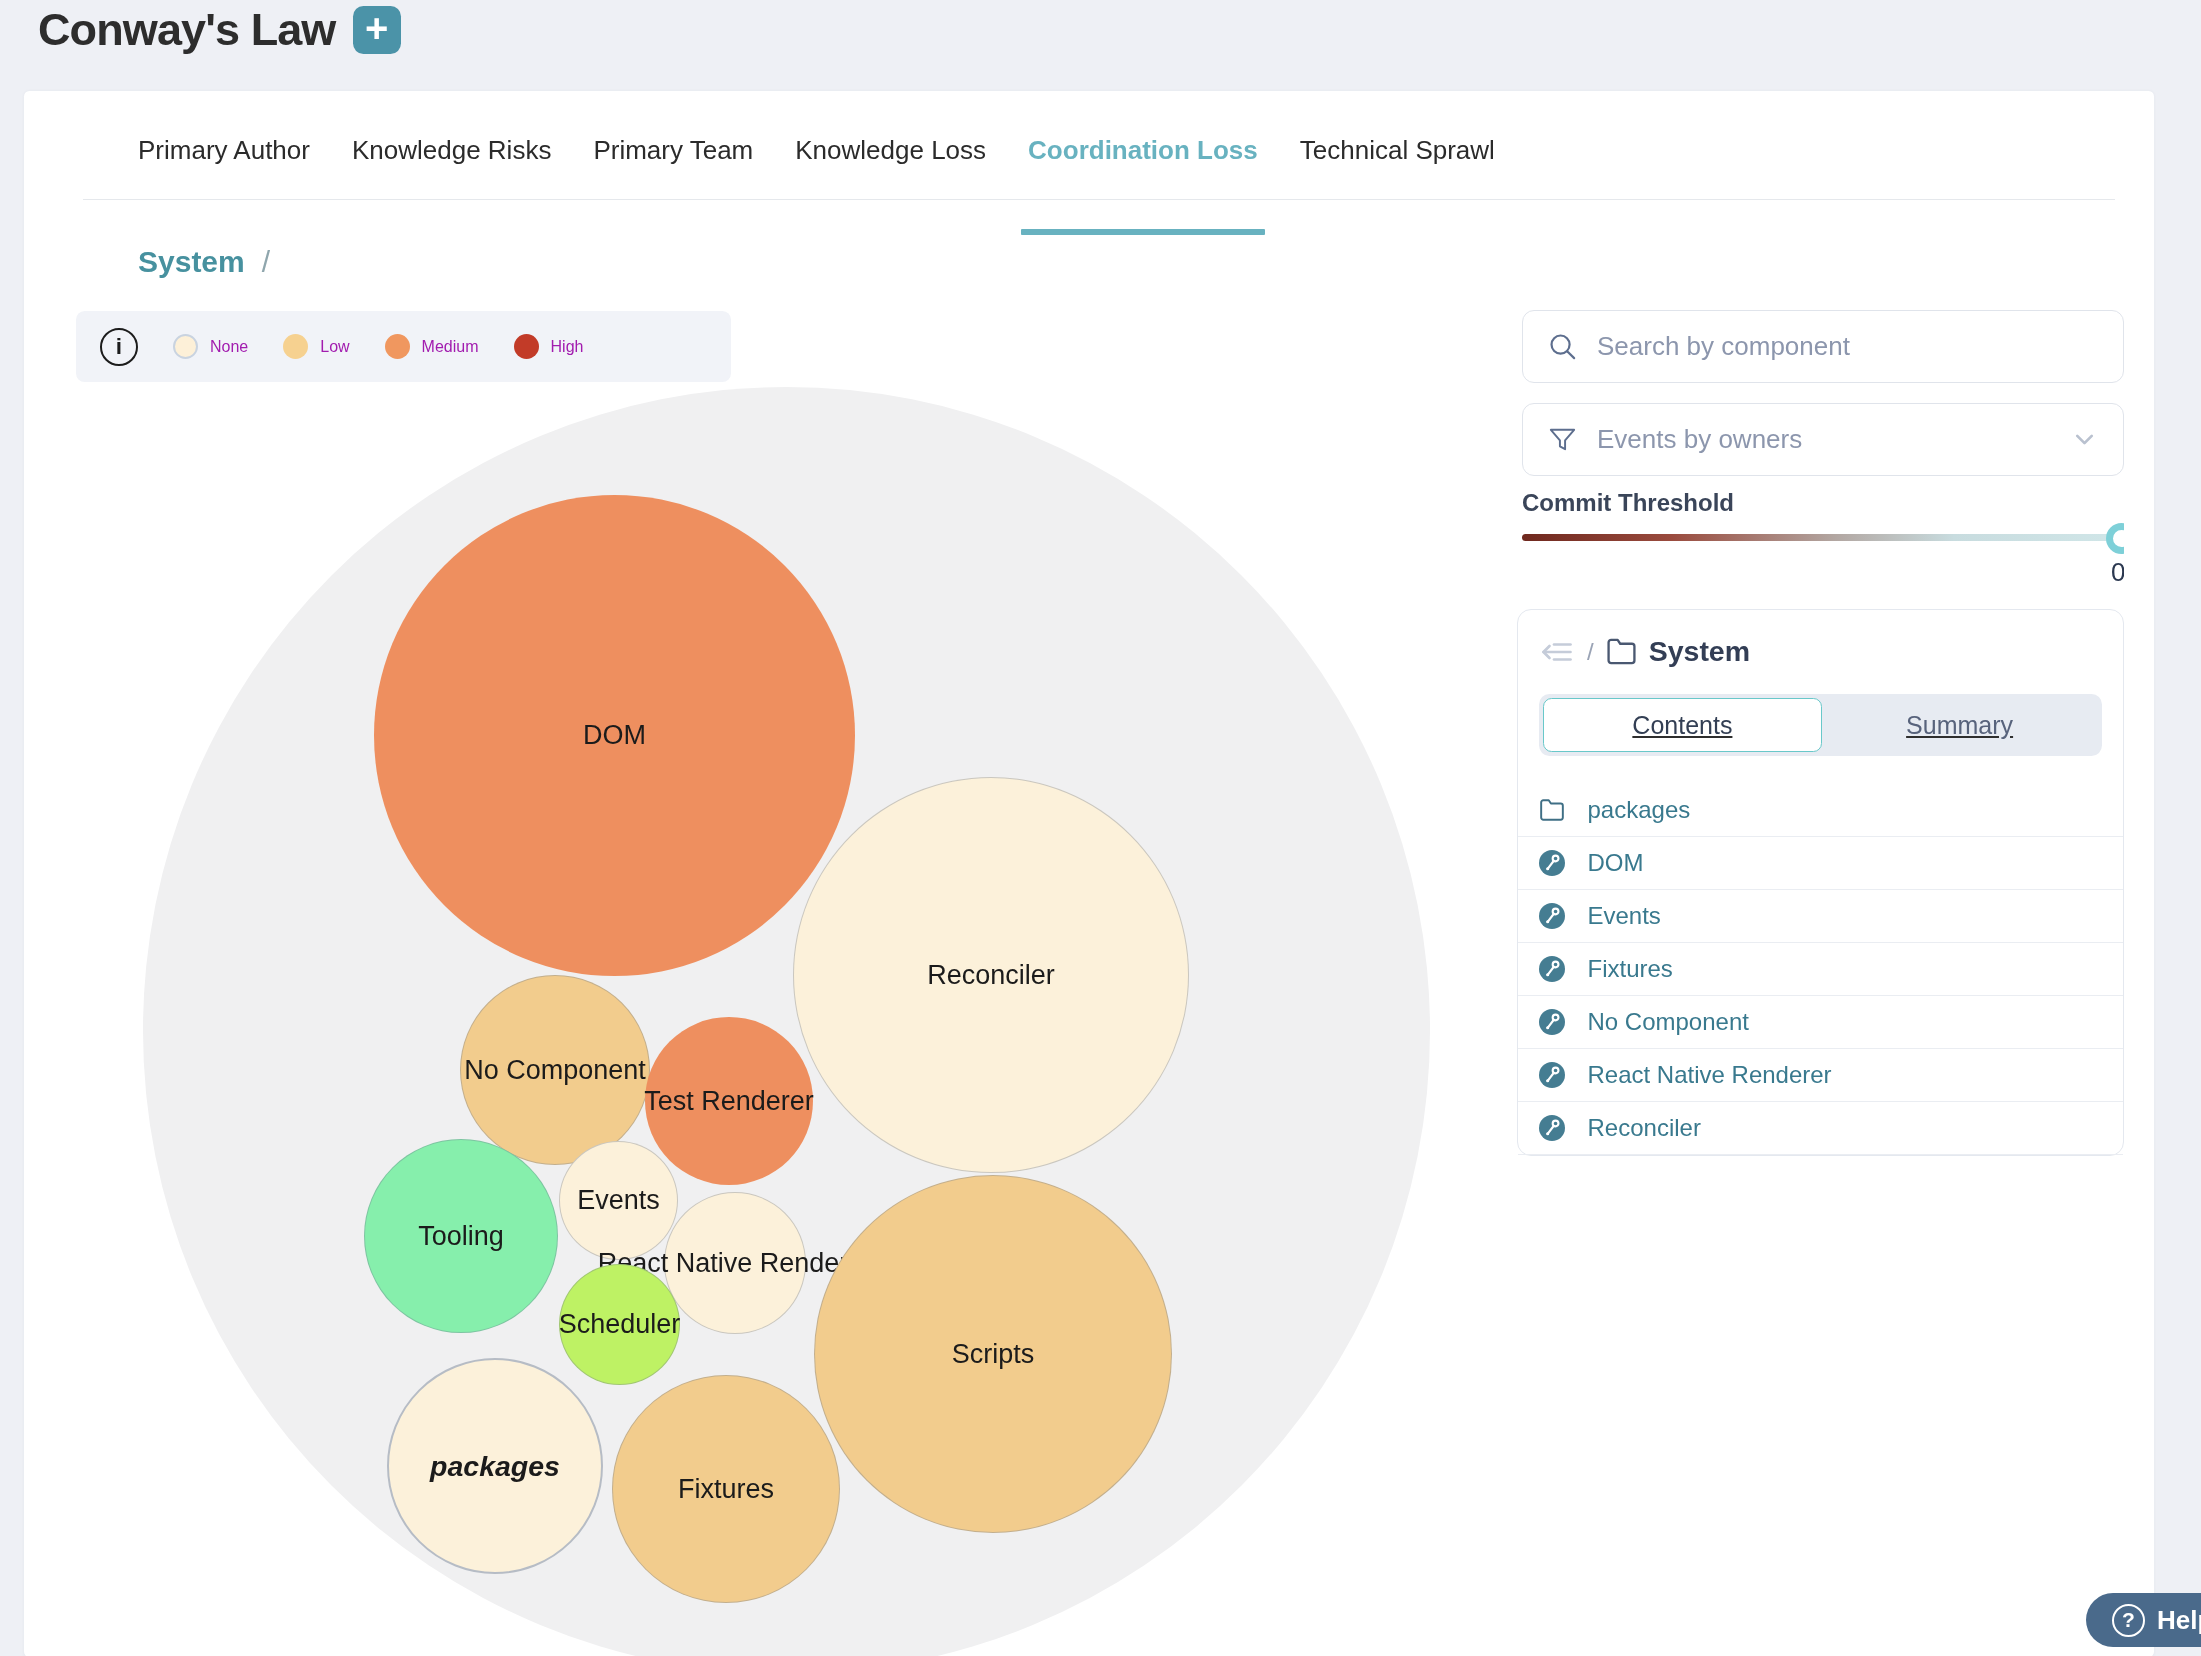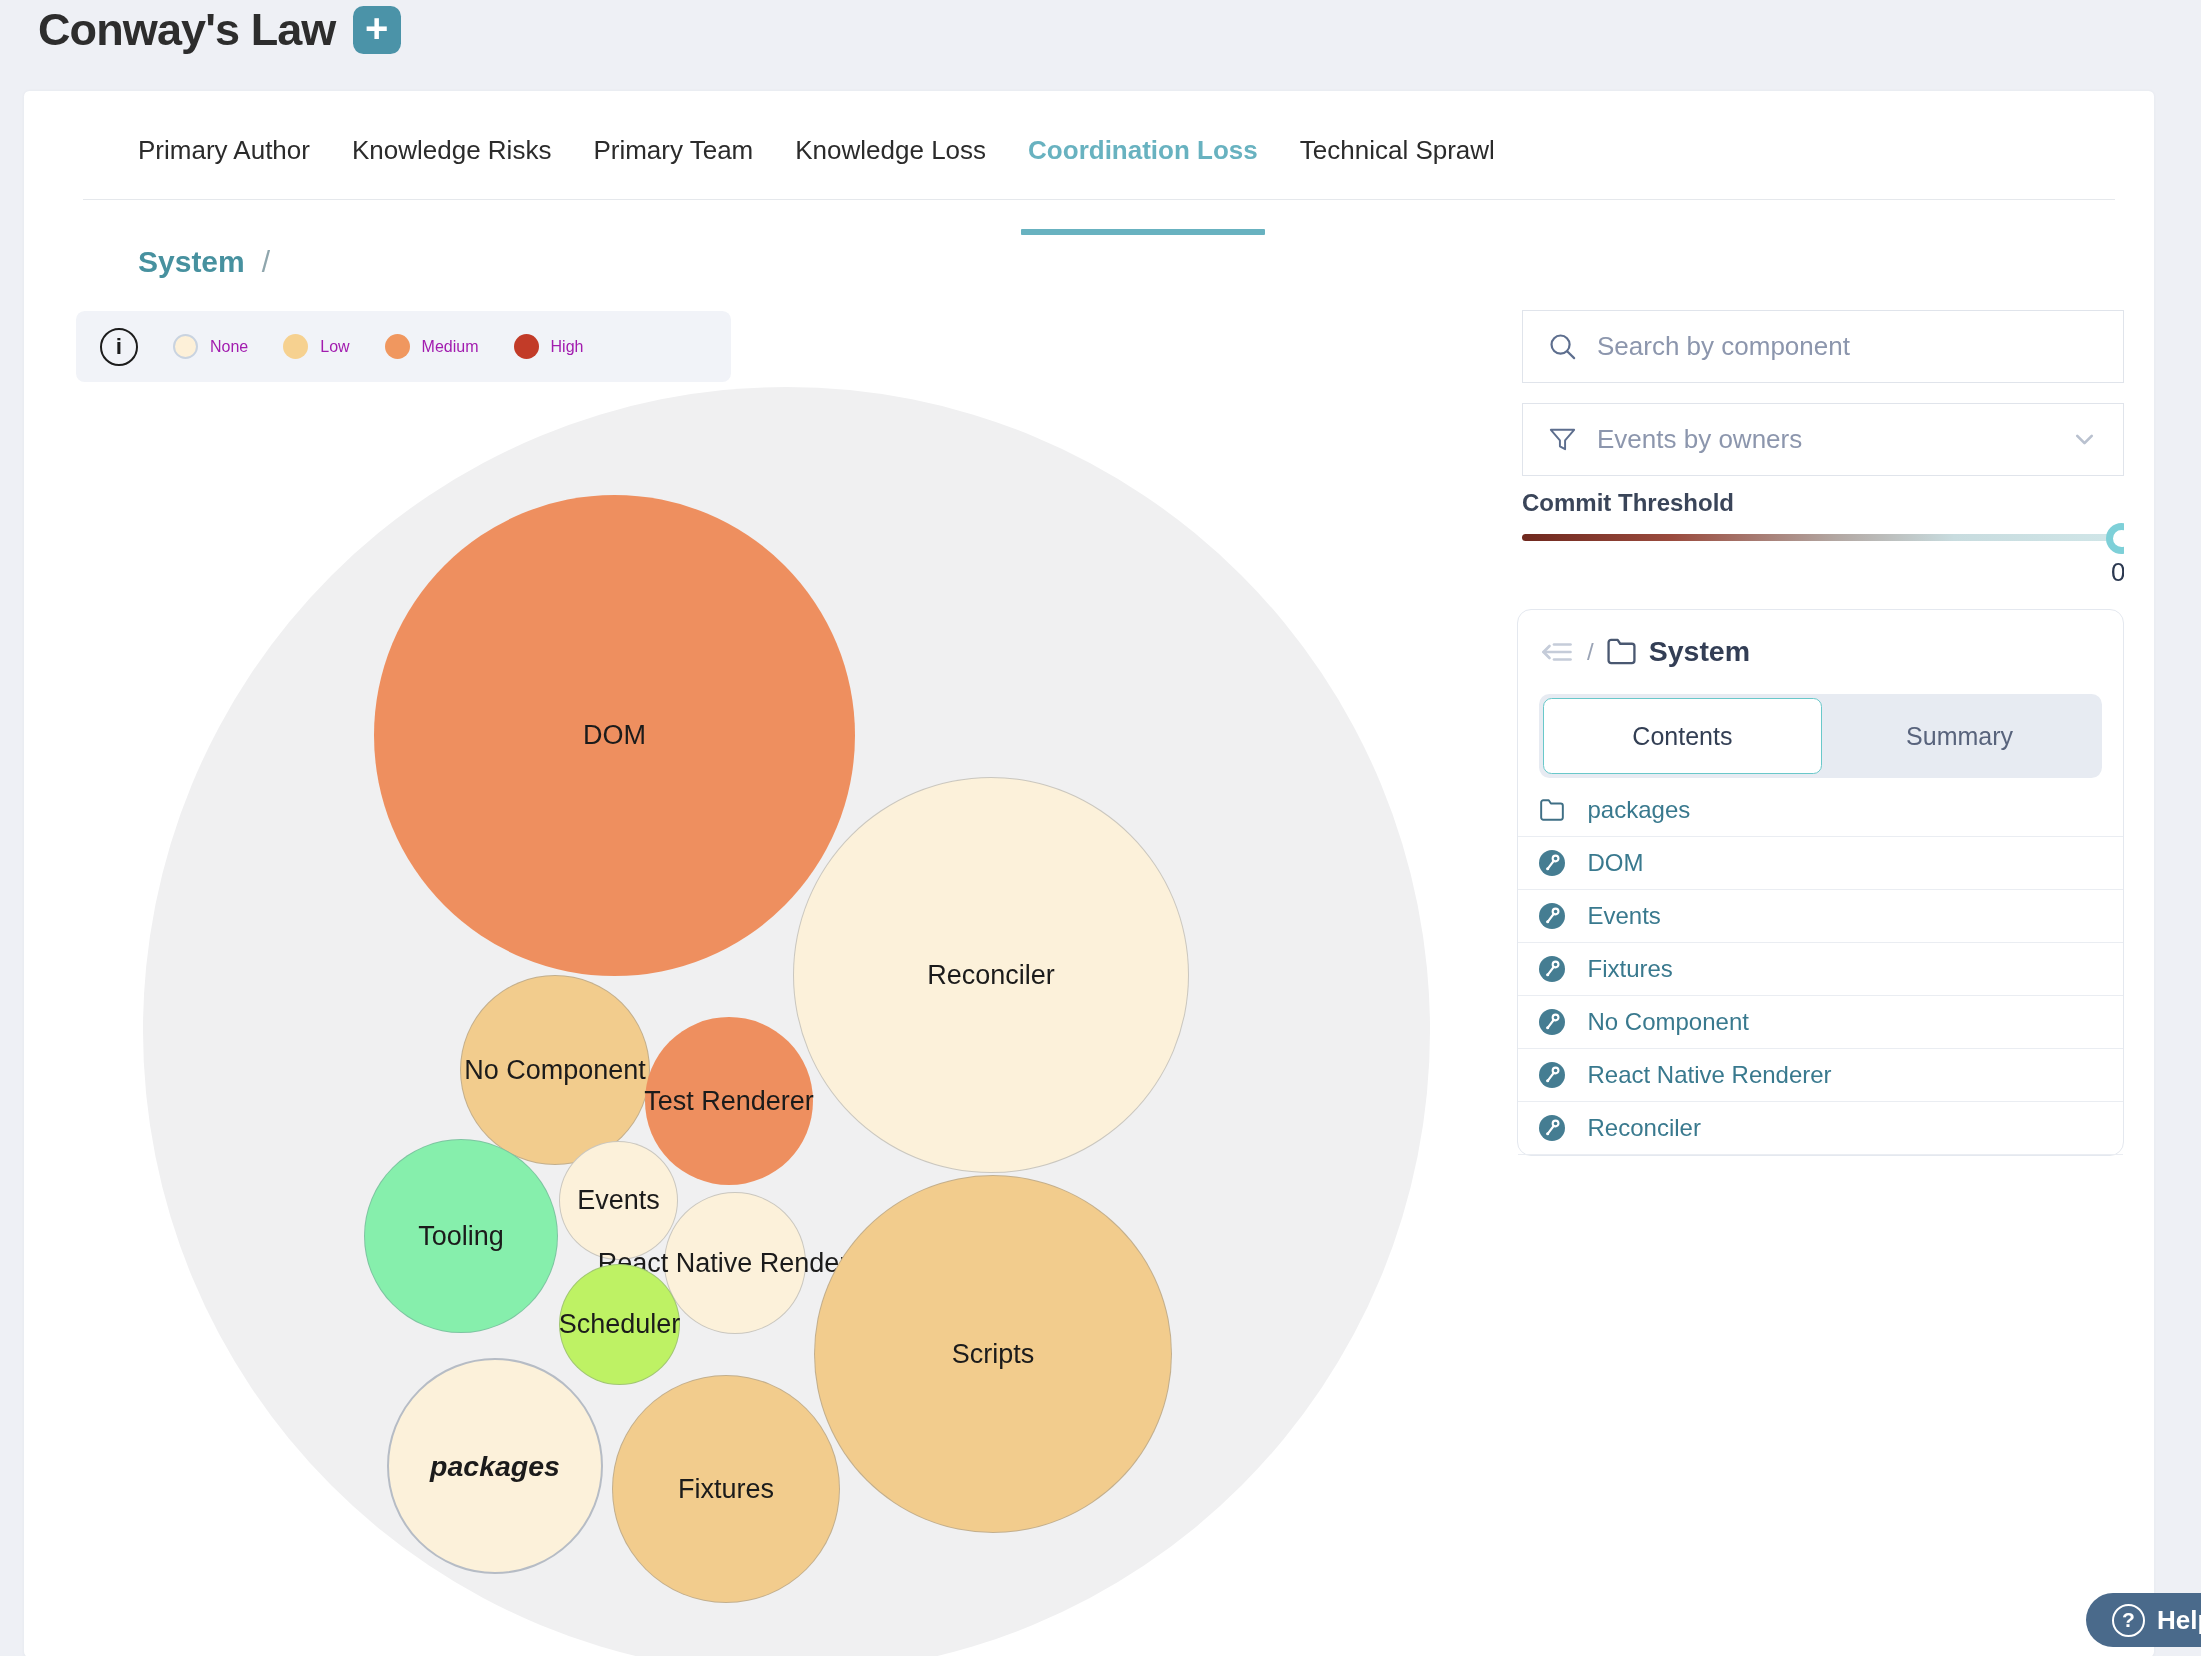--- a/index.html
+++ b/index.html
@@ -41,21 +41,21 @@
   .legend-dot{width:25px; height:25px; border-radius:50%;}
   .legend-label{font-size:16px; color:#a21caf;}
   
   .chart-layer{position:absolute; left:0; top:0; width:2202px; height:1657px; pointer-events:none;}
   .bubble{position:absolute; border-radius:50%; display:flex; align-items:center; justify-content:center;
     pointer-events:auto; cursor:pointer;}
   .bubble-label{font-size:27px; color:#1b1b1b; white-space:nowrap;}
   .bubble-label.italic{font-style:italic; font-weight:600; font-size:28.5px;}
   
   .search-box,.filter-box{position:absolute; left:1522px; width:602px; height:73px; background:#fff;
-    border:1.7px solid #e0e4eb; border-radius:0; display:flex; align-items:center; padding:0 24px; gap:19px;}
+    border:1.7px solid #e0e4eb; border-radius:12px; display:flex; align-items:center; padding:0 24px; gap:19px;}
   .search-box{top:310px;} .filter-box{top:403px;}
   .field-icon{flex:0 0 auto; width:31px; height:31px; color:#5d6e8e;}
   .search-input{border:none; outline:none; flex:1; font-size:26px; color:#3a4559; background:transparent;
     font-family:"Liberation Sans", sans-serif;}
   .search-input::placeholder{color:#8c96ad;}
   .filter-placeholder{flex:1; font-size:26px; color:#8c96ad;}
   .chevron{width:29px; height:29px; color:#b9c1cf;}
   .threshold-label{position:absolute; left:1522px; top:489px; font-size:24px; font-weight:600; color:#3a4559;}
   .slider-wrap{position:absolute; left:1520px; top:519px; width:604px; height:69px; overflow:hidden;}
   .slider-track{position:absolute; left:1.7px; top:14.7px; height:7.8px; width:600px; border-radius:4.3px;
@@ -64,22 +64,22 @@
     border:7px solid #7ed0d8; background:#fff; cursor:grab;}
   .slider-value{position:absolute; left:591px; top:38px; font-size:26px; font-weight:500; color:#2b3850;}
   
   .panel{position:absolute; left:1517px; top:609px; width:607px; height:547px; background:#fff;
     border:1.7px solid #e4e8ef; border-radius:14px;}
   .panel-header{display:flex; align-items:center; gap:12px; padding:26px 21px 0 21px; height:57px;}
   .panel-back{width:36px; height:36px; color:#c5ccd9; cursor:pointer;}
   .panel-sep{font-size:24px; color:#9aa3b5;}
   .panel-folder{width:31px; height:31px; color:#4a5871;}
   .panel-title{font-size:28.5px; font-weight:700; color:#333e55;}
-  .panel-tabs{position:absolute; left:21px; right:21px; top:84px; height:84px; background:#e7ebf2;
-    border-radius:10.4px; display:flex; padding:4.3px;}
+  .panel-tabs{position:absolute; left:21px; right:21px; top:84px; height:62px; background:#e7ebf2;
+    border-radius:10.4px; display:flex; padding:4.3px;text-decoration:underline;}
   .panel-tab{flex:1; display:flex; align-items:center; justify-content:center; font-size:25px;
     color:#58637c; border-radius:8.6px; cursor:pointer;}
   .panel-tab.active{background:#fff; border:1.7px solid #69c8ca; color:#333f54;}
   .panel-rows{position:absolute; left:0; right:0; top:174px;}
   .panel-row{height:53px; display:flex; align-items:center; gap:22.5px; padding:0 21px;
     border-bottom:1.7px solid #eaedf2; cursor:pointer;}
   .row-icon{flex:0 0 auto; width:26px; height:26px;}
   .row-label{font-size:24px; font-weight:500; color:#39798e;}
   
   .help-btn{position:absolute; left:2086px; top:1593px; height:54px; padding:0 26px; border-radius:27px;

